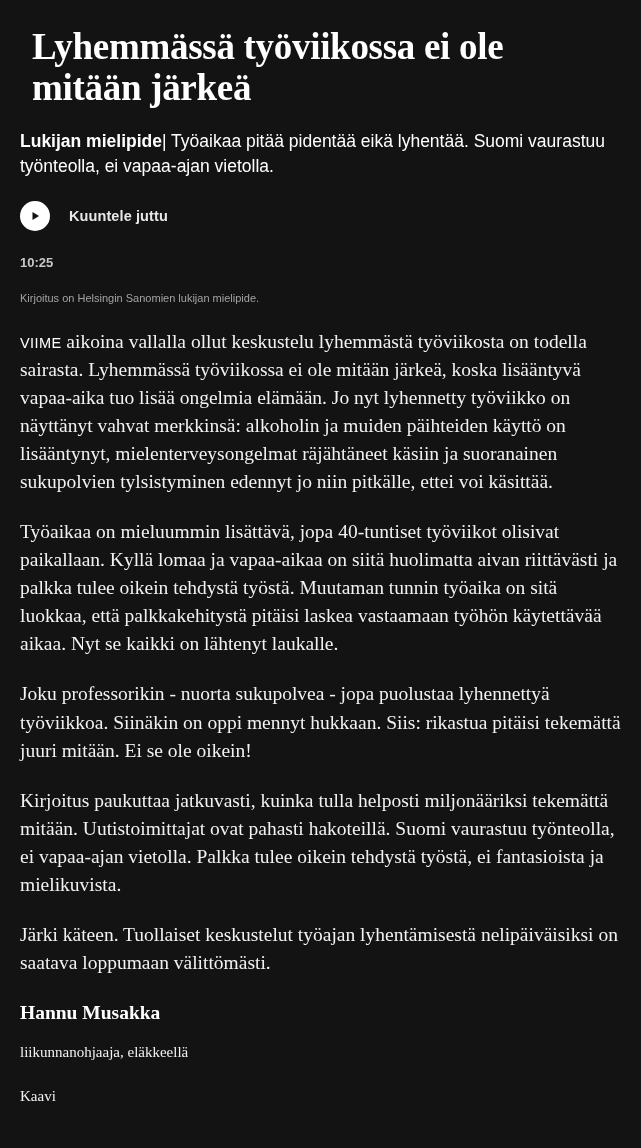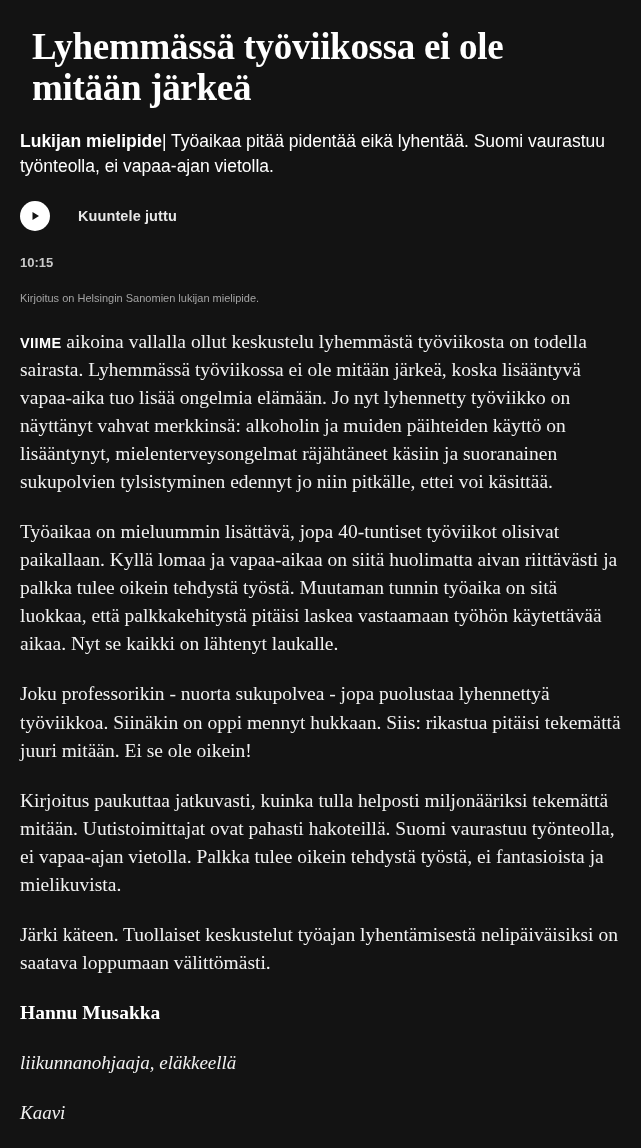--- a/index.html
+++ b/index.html
@@ -42,21 +42,21 @@
     margin: 16px 0 22px 0;
     max-width: 600px;
   }
   .lede .kicker { font-weight: bold; }
   .lede .sep { font-weight: normal; color: #ffffff; }
 
   
   .listen-row {
     display: flex;
     align-items: center;
-    gap: 28px;
+    gap: 19px;
     margin: 0 0 24px 0;
   }
   .play-circle {
     width: 30px;
     height: 30px;
     border-radius: 50%;
     background: #ffffff;
     display: flex;
     align-items: center;
     justify-content: center;
@@ -90,37 +90,36 @@
   .body-text p {
     font-family: "Liberation Serif", serif;
     font-size: 19.5px;
     line-height: 1.44;
     color: #f2f2f2;
     margin: 0 0 22px 0;
     max-width: 602px;
   }
   .body-text p .dropcap-word {
     font-family: "Liberation Sans", sans-serif;
-    font-weight: bold;
+    font-weight: normal;
     font-size: 14.5px;
     letter-spacing: 0.4px;
     color: #ffffff;
   }
   .signature {
     font-family: "Liberation Serif", serif;
     font-weight: bold;
     font-size: 19.5px;
     line-height: 1.44;
     color: #ffffff;
-    margin: 0 0 22px 0;
+    margin: 0 0 15px 0;
   }
   .sig-italic {
     font-family: "Liberation Serif", serif;
-    font-style: italic;
-    font-size: 19px;
+    font-size: 15px;
     line-height: 1.44;
     color: #f2f2f2;
     margin: 0 0 22px 0;
   }
 </style>
 </head>
 <body>
 
 <div class="article">
 
@@ -132,21 +131,21 @@
 
   <div class="listen-row">
     <span class="play-circle">
       <svg width="14" height="14" viewBox="0 0 14 14" aria-hidden="true">
         <polygon points="4.5,3 11,7 4.5,11" fill="#131313"></polygon>
       </svg>
     </span>
     <span class="listen-label">Kuuntele juttu</span>
   </div>
 
-  <div class="timestamp">10:15</div>
+  <div class="timestamp">10:25</div>
 
   <div class="source-note">Kirjoitus on Helsingin Sanomien lukijan mielipide.</div>
 
   <div class="body-text">
 
     <p><span class="dropcap-word">VIIME</span><span> aikoina vallalla ollut keskustelu lyhemmästä työviikosta on todella sairasta. Lyhemmässä työviikossa ei ole mitään järkeä, koska lisääntyvä vapaa-aika tuo lisää ongelmia elämään. Jo nyt lyhennetty työviikko on näyttänyt vahvat merkkinsä: alkoholin ja muiden päihteiden käyttö on lisääntynyt, mielenterveysongelmat räjähtäneet käsiin ja suoranainen sukupolvien tylsistyminen edennyt jo niin pitkälle, ettei voi käsittää.</span></p>
 
     <p><span>Työaikaa on mieluummin lisättävä, jopa 40-tuntiset työviikot olisivat paikallaan. Kyllä lomaa ja vapaa-aikaa on siitä huolimatta aivan riittävästi ja palkka tulee oikein tehdystä työstä. Muutaman tunnin työaika on sitä luokkaa, että palkkakehitystä pitäisi laskea vastaamaan työhön käytettävää aikaa. Nyt se kaikki on lähtenyt laukalle.</span></p>
 
     <p><span>Joku professorikin - nuorta sukupolvea - jopa puolustaa lyhennettyä työviikkoa. Siinäkin on oppi mennyt hukkaan. Siis: rikastua pitäisi tekemättä juuri mitään. Ei se ole oikein!</span></p>

